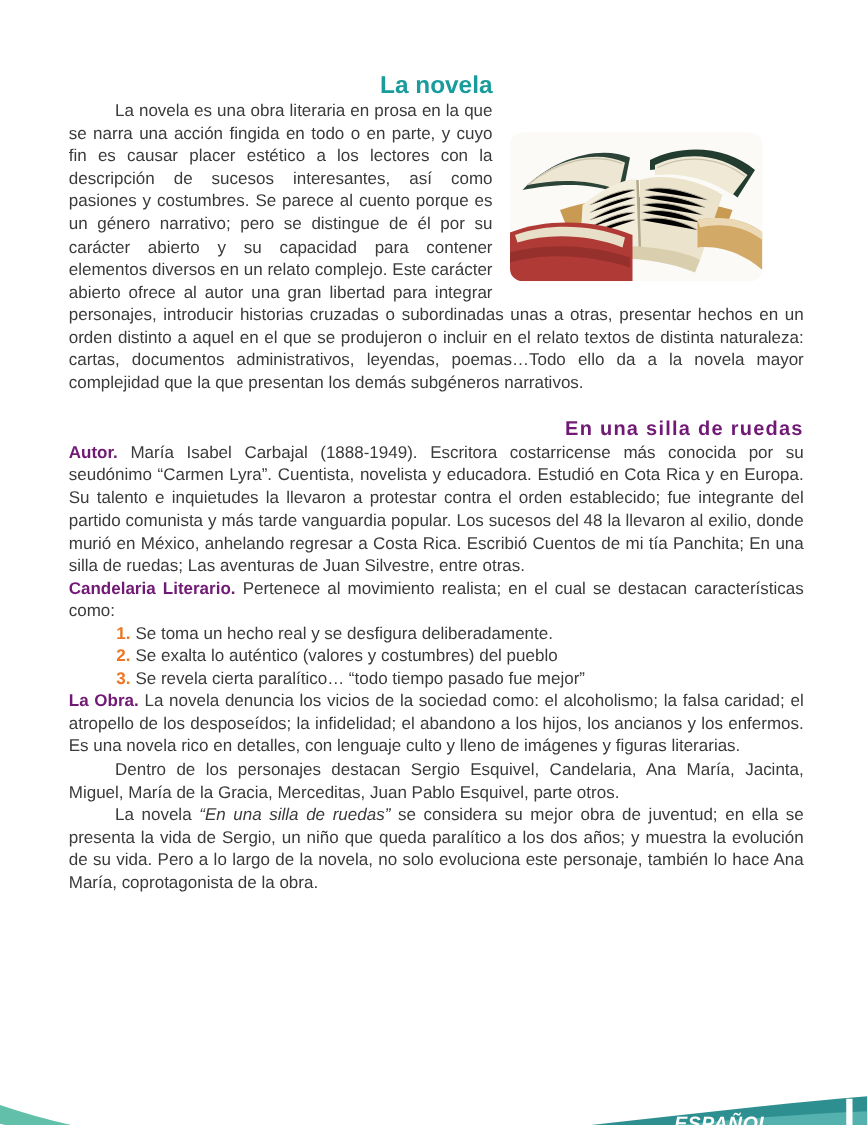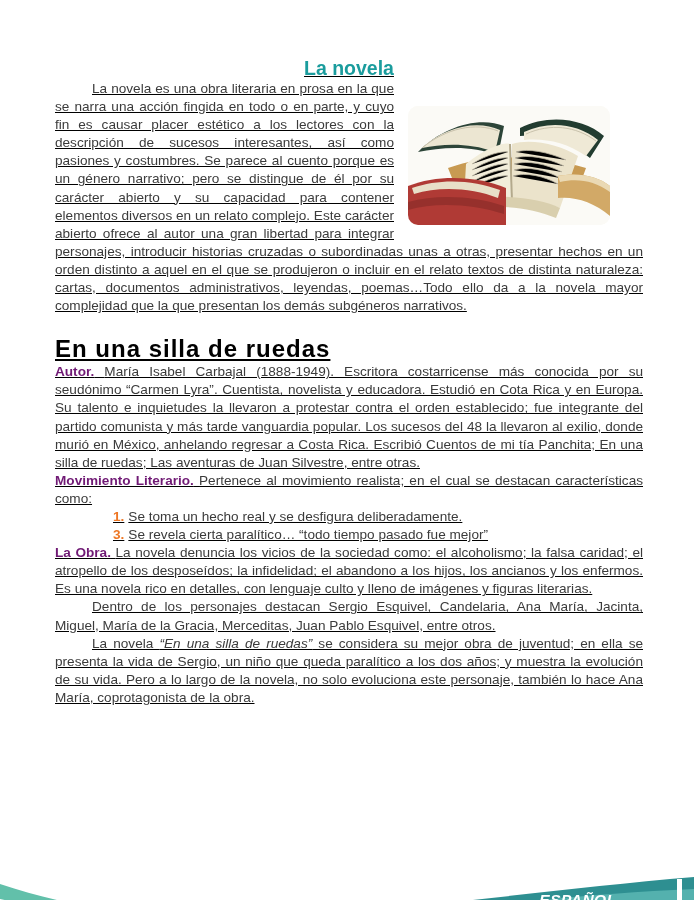--- a/index.html
+++ b/index.html
@@ -1,37 +1,37 @@
 <!DOCTYPE html>
 <html><head>
 <meta charset="utf-8">
 <style>
   html,body { margin:0; padding:0; background:#ffffff; }
   body { width:694px; height:900px; overflow:hidden;
          font-family:"Liberation Sans", sans-serif; }
   .page { position:relative; width:694px; height:900px; background:#fff; }
-  .content { padding:0 51px 0 55px;text-decoration:underline; }
+  .content { padding:0 51px 0 55px; }
 
   h1.page-title { text-align:center; color:#1a9c9d; font-size:19.5px;
         font-weight:bold; margin:57px 0 0 0; }
-  h2.section-title { text-align:left; color:#000000; font-size:24px;
+  h2.section-title { text-align:right; color:#701a75; font-size:16px;
         font-weight:bold; letter-spacing:1px; margin:20px 0 0 0; }
 
   p.body-par { font-size:13.6px; line-height:18.1px; color:#3b3b3b;
         text-align:justify; margin:0; }
   .intro { margin-top:13px; text-indent:37px; }
   .autor-par { margin-top:13px; }
   .mov-par   { margin-top:15px; }
   .obra-par1 { margin-top:13px; }
   .indented  { text-indent:37px; }
 
   .inline-label { color:#701a75; font-weight:bold; }
   .book-title-italic { font-style:italic;margin-top:13px; }
 
-  ul.feature-list { list-style:none; margin:0 0 0 58px; padding:0; }
+  ul.feature-list { list-style:none; margin:0 0 0 38px; padding:0; }
   ul.feature-list li { font-size:13.6px; line-height:18.1px; color:#3b3b3b; }
   .list-num { color:#ee7623; font-weight:bold; margin-right:4px; }
 
   .books-figure { float:right; width:202px; height:119px;
         margin:26px 33px 8px 14px; border-radius:10px; overflow:hidden;
         background:#fbfaf6; }
   .books-figure svg { display:block; }
 
   .footer-band { position:absolute; left:0; bottom:0; width:694px; height:90px; }
   .footer-band svg { position:absolute; left:0; top:0; }
@@ -91,40 +91,43 @@
     </p>
 
     <h2 class="section-title">En una silla de ruedas</h2>
 
     <p class="body-par autor-par">
       <span class="inline-label">Autor.</span>
       <span>María Isabel Carbajal (1888-1949).  Escritora costarricense más conocida por su seudónimo “Carmen Lyra”.  Cuentista, novelista y educadora.  Estudió en Cota Rica y en Europa. Su talento e inquietudes la llevaron a protestar contra el orden establecido; fue integrante del partido comunista y más tarde vanguardia popular.  Los sucesos del 48 la llevaron al exilio, donde murió en México, anhelando regresar a Costa Rica.  Escribió Cuentos de mi tía Panchita;  En una silla de ruedas; Las aventuras de Juan Silvestre, entre otras.</span>
     </p>
 
     <p class="body-par mov-par">
-      <span class="inline-label">Movimiento Literario.</span>
+      <span class="inline-label">Candelaria Literario.</span>
       <span>Pertenece al movimiento realista; en el cual se destacan características como:</span>
     </p>
 
     <ul class="feature-list">
       <li>
         <span class="list-num">1.</span><span>Se toma un hecho real y se desfigura deliberadamente.</span>
+      </li>
+      <li>
+        <span class="list-num">2.</span><span>Se exalta lo auténtico (valores y costumbres) del pueblo</span>
       </li>
       <li>
         <span class="list-num">3.</span><span>Se revela cierta paralítico… “todo tiempo pasado fue mejor”</span>
       </li>
     </ul>
 
     <p class="body-par obra-par1">
       <span class="inline-label">La Obra.</span>
       <span>La novela denuncia los vicios de la sociedad como: el alcoholismo; la falsa caridad; el atropello de los desposeídos; la infidelidad; el abandono a los hijos, los ancianos y los enfermos.  Es una novela rico en detalles, con lenguaje culto y lleno de imágenes y figuras literarias.</span>
     </p>
 
     <p class="body-par indented">
-      <span>Dentro de los personajes destacan Sergio Esquivel, Candelaria, Ana María, Jacinta, Miguel, María de la Gracia, Merceditas, Juan Pablo Esquivel, entre otros.</span>
+      <span>Dentro de los personajes destacan Sergio Esquivel, Candelaria, Ana María, Jacinta, Miguel, María de la Gracia, Merceditas, Juan Pablo Esquivel, parte otros.</span>
     </p>
 
     <p class="body-par indented">
       <span>La novela </span><span class="book-title-italic">“En una silla de ruedas”</span><span> se considera su mejor obra de juventud; en ella se presenta la vida de Sergio, un niño que queda paralítico a los dos años; y muestra la evolución de su vida.  Pero a lo largo de la novela, no solo evoluciona este personaje, también lo hace Ana María, coprotagonista de la obra.</span>
     </p>
 
   </div>
 
   <div class="footer-band">
     <svg width="694" height="90" viewBox="0 0 694 90" preserveAspectRatio="none" xmlns="http://www.w3.org/2000/svg">

